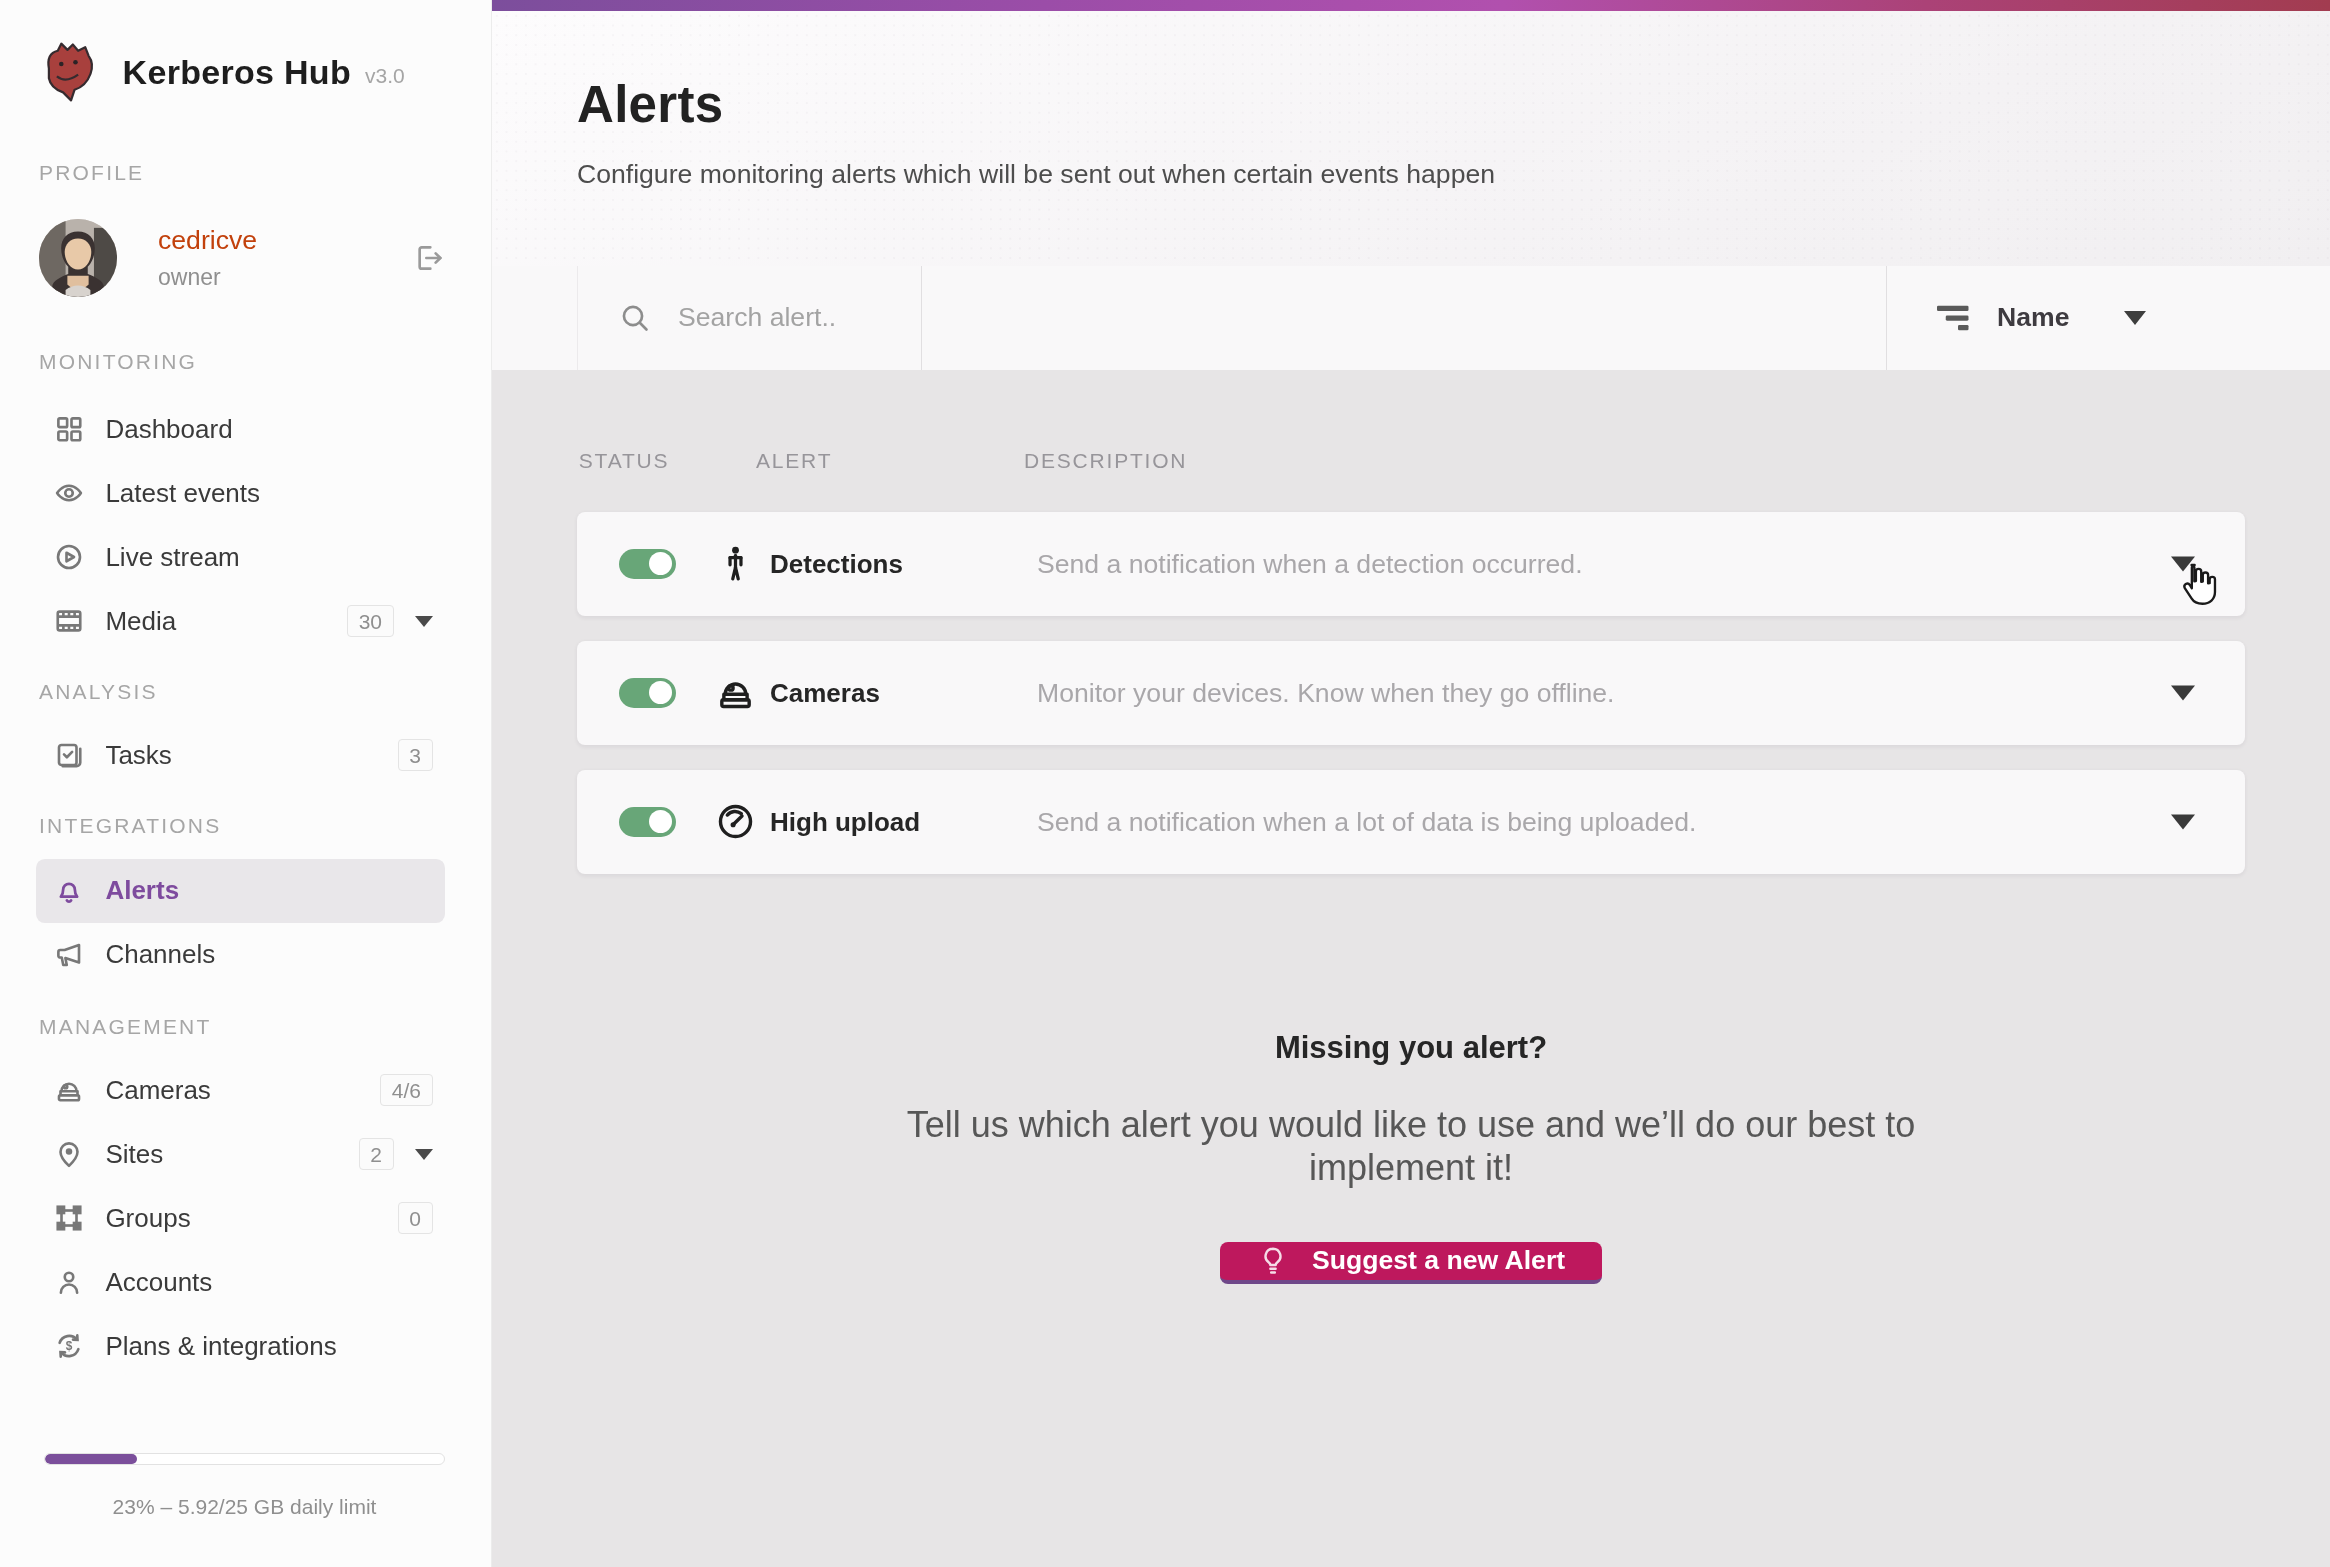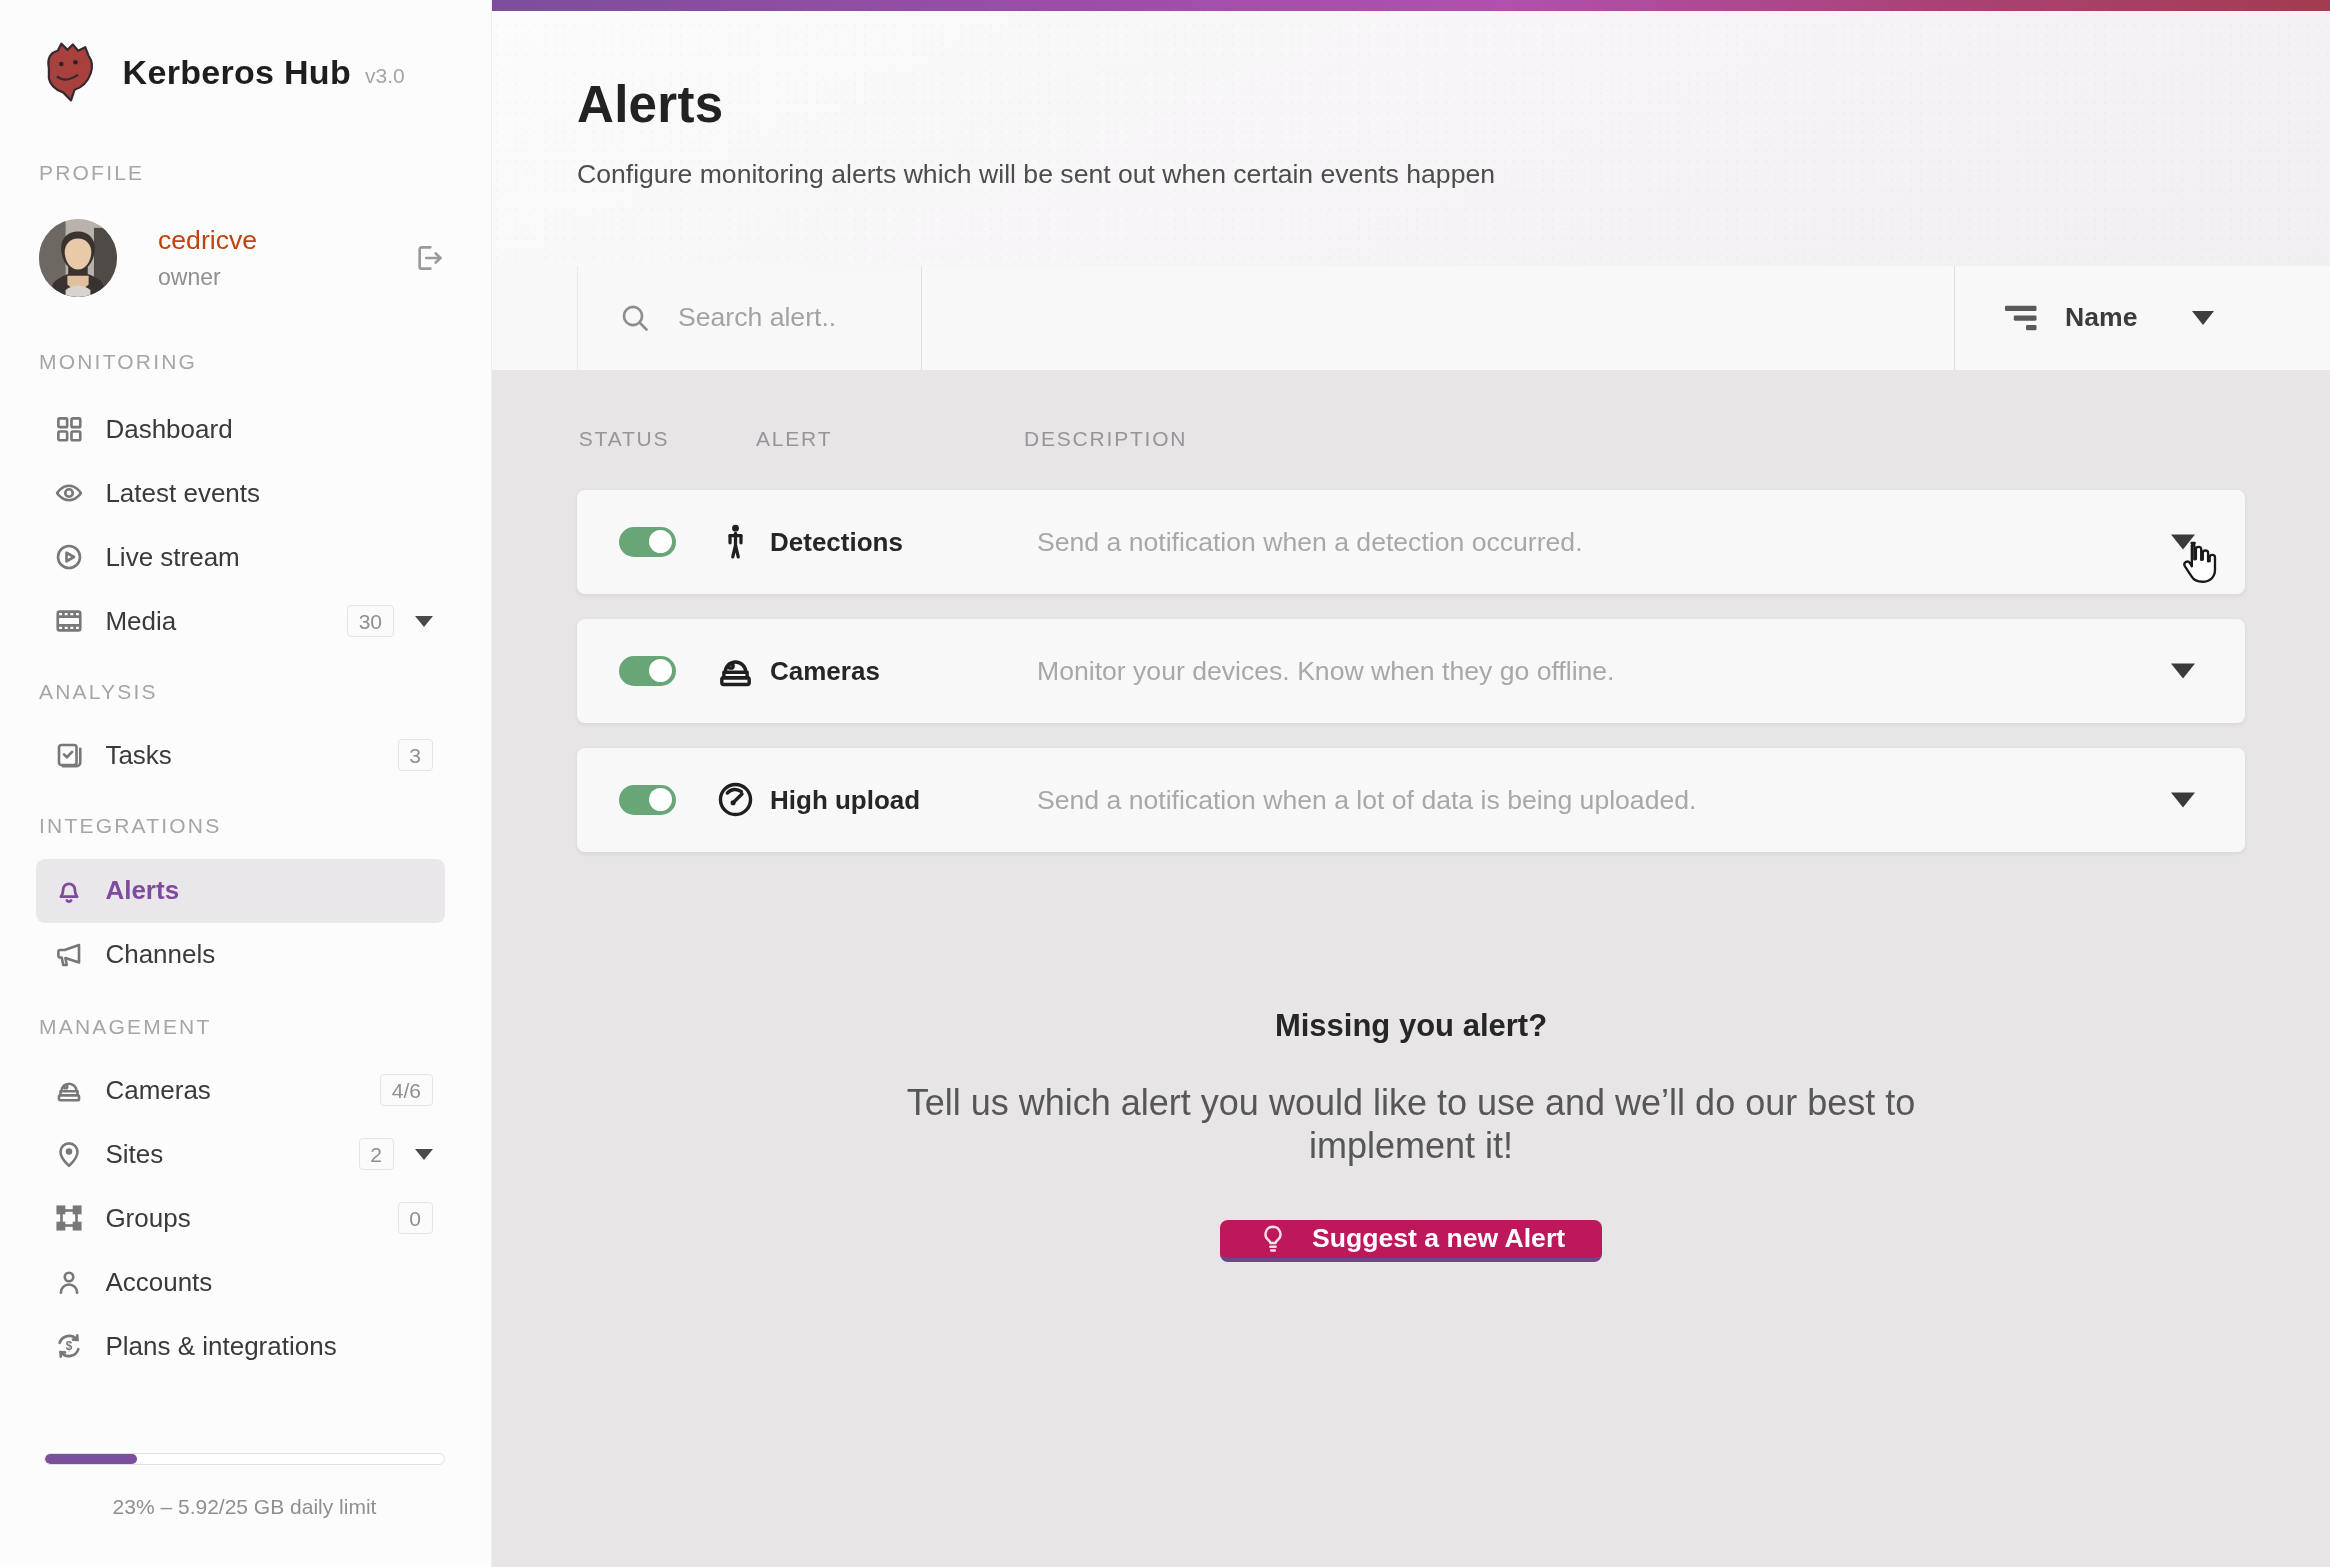--- a/index.html
+++ b/index.html
@@ -85,31 +85,31 @@
     display:flex; align-items:center; padding-left:41px;
   }
   .search-icon-wrap { width:32px; height:32px; color:#8d8d8d; flex:0 0 32px; }
   .search-input {
     border:none; outline:none; background:transparent;
     font-size:26.6px; color:#555; width:221px; margin-left:25px;
     font-family:"Liberation Sans", sans-serif;
   }
   .search-input::placeholder { color:#a3a3a3; }
   .toolbar-spacer { flex:1; }
-  .sort-box { width:376px; border-left:0.9px solid #e1dfe1; display:flex; align-items:center; padding-left:50px; cursor:pointer; }
+  .sort-box { width:444px; border-left:0.9px solid #e1dfe1; display:flex; align-items:center; padding-left:50px; cursor:pointer; }
   .sort-icon-wrap { width:35px; height:28px; color:#5a5a5a; }
   .sort-label { font-size:26.6px; font-weight:bold; color:#3e3b40; margin-left:25px; }
   .sort-caret {
     width:0; height:0; margin-left:55px;
     border-left:11.5px solid transparent; border-right:11.5px solid transparent;
     border-top:14px solid #3e3e3e;
   }
 
   .content { flex:1; padding:57px 85px 0 85px; }
-  .thead { position:relative; height:28px; margin-bottom:35px; }
+  .thead { position:relative; height:28px; margin-bottom:35px;margin-top:22px; }
   .th { position:absolute; top:0; font-size:21px; color:#97959a; letter-spacing:1.8px; }
   .th-status { left:1.8px; } .th-alert { left:179px; } .th-desc { left:447px; }
 
   .alert-card {
     position:relative; height:104px; background:#f9f8f9; border-radius:8px;
     box-shadow:0 1.8px 4.4px rgba(40,30,50,.07); margin-bottom:25px; cursor:pointer;
   }
   .toggle { position:absolute; left:42px; top:37px; width:57px; height:30px; border-radius:15px; background:#68a678; cursor:pointer; }
   .toggle .knob { position:absolute; right:4.4px; top:3.5px; width:23px; height:23px; background:#fff; border-radius:50%; }
   .row-icon { position:absolute; left:138px; top:50%; transform:translateY(-50%); width:42px; height:42px; color:#1f1f1f; }

